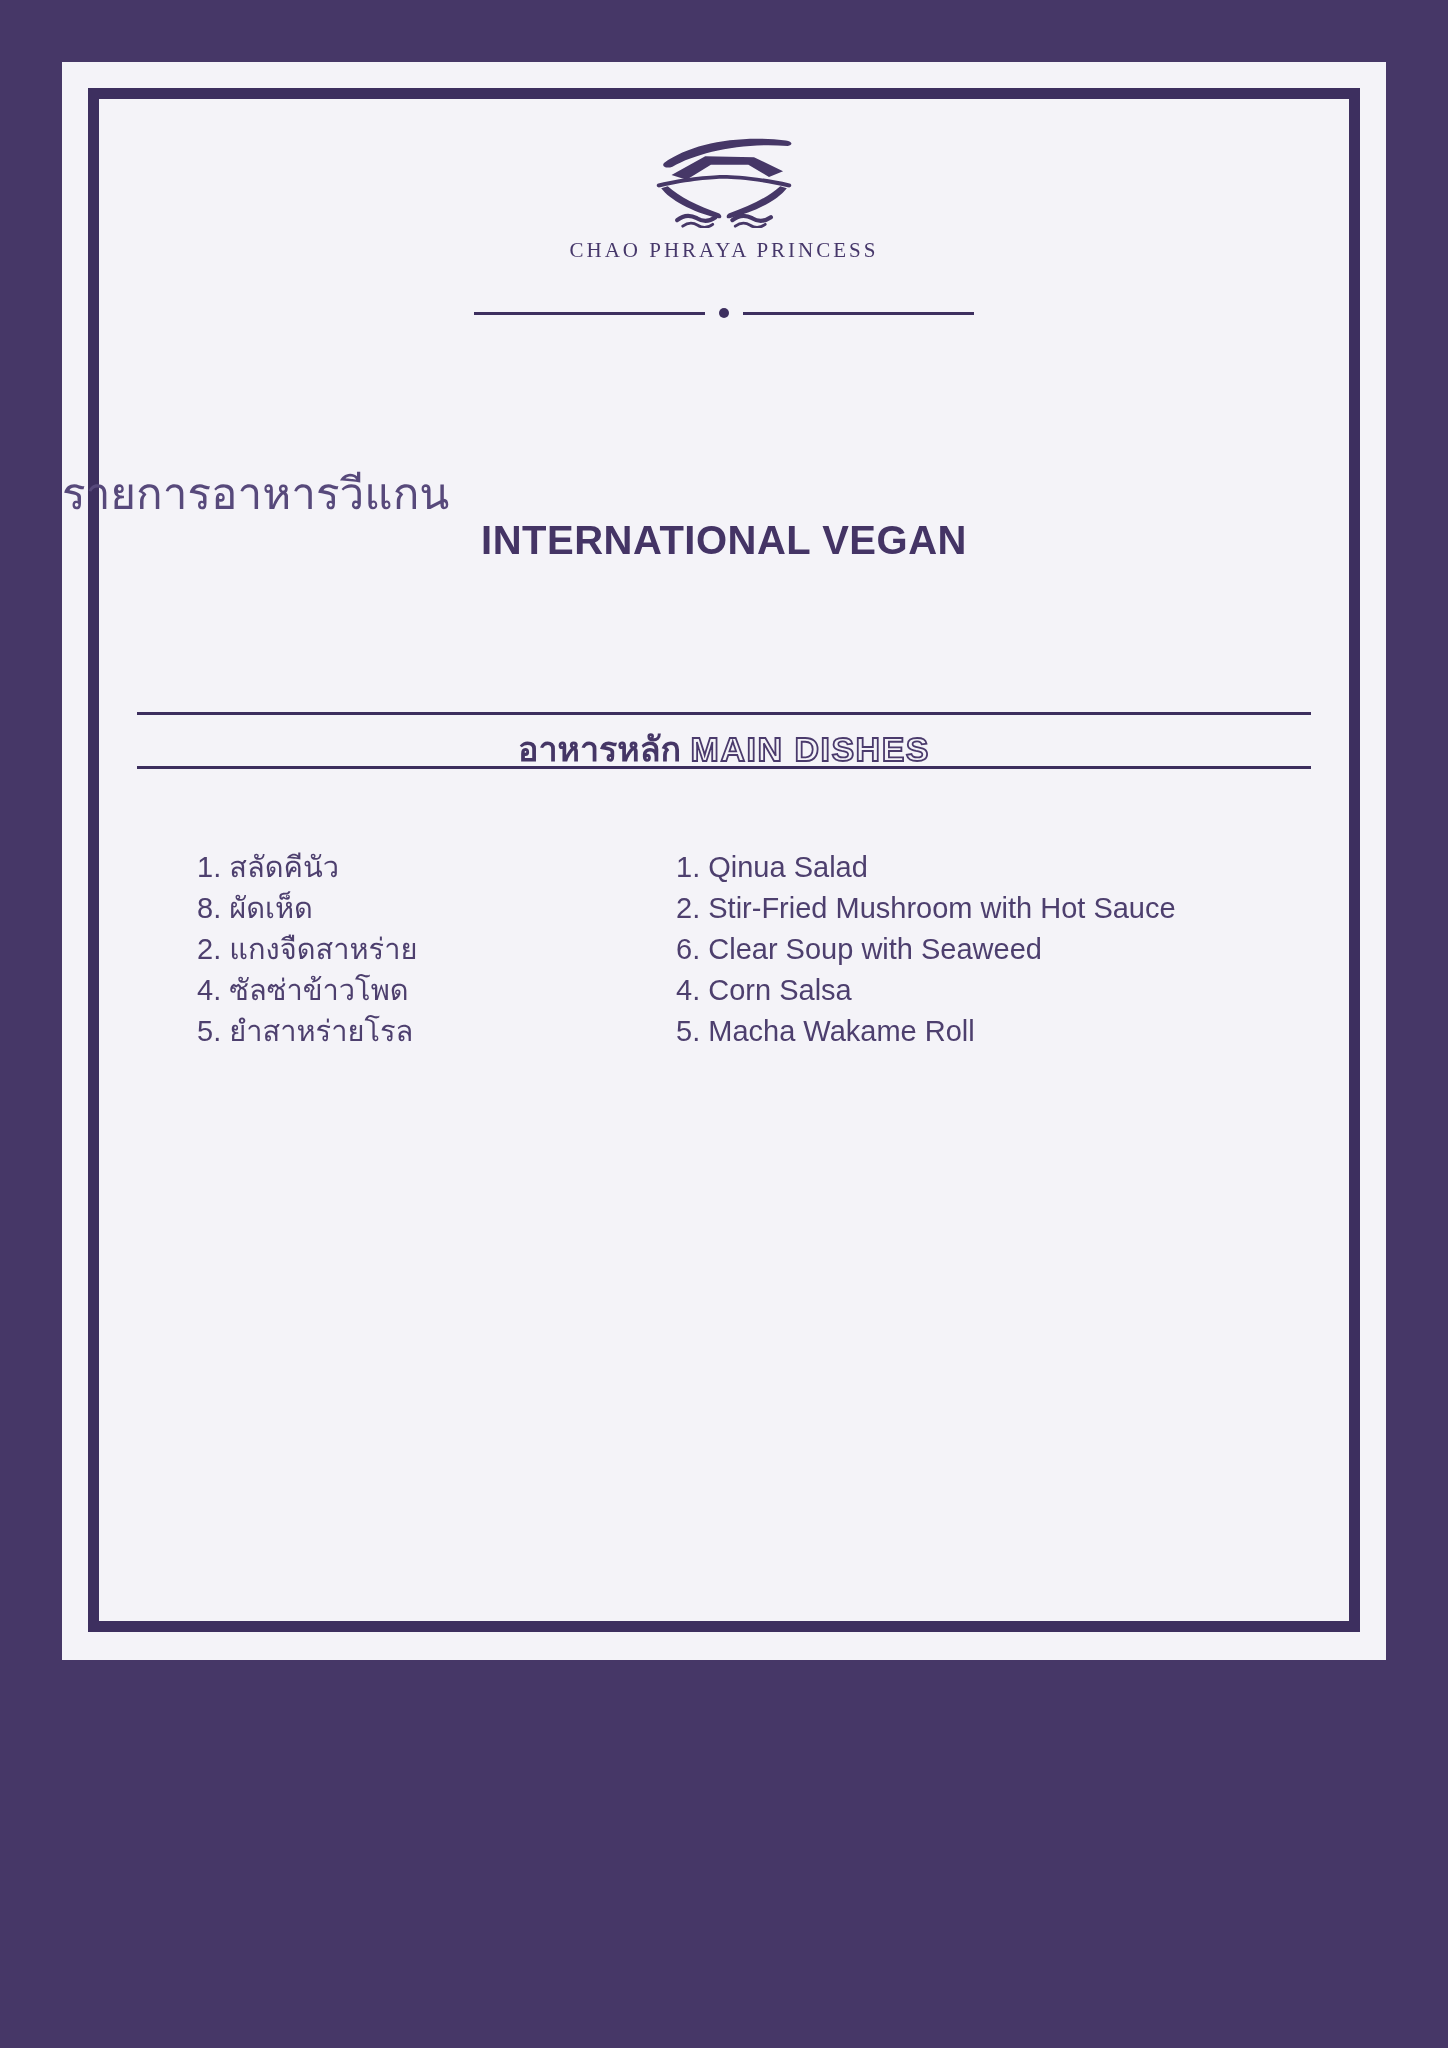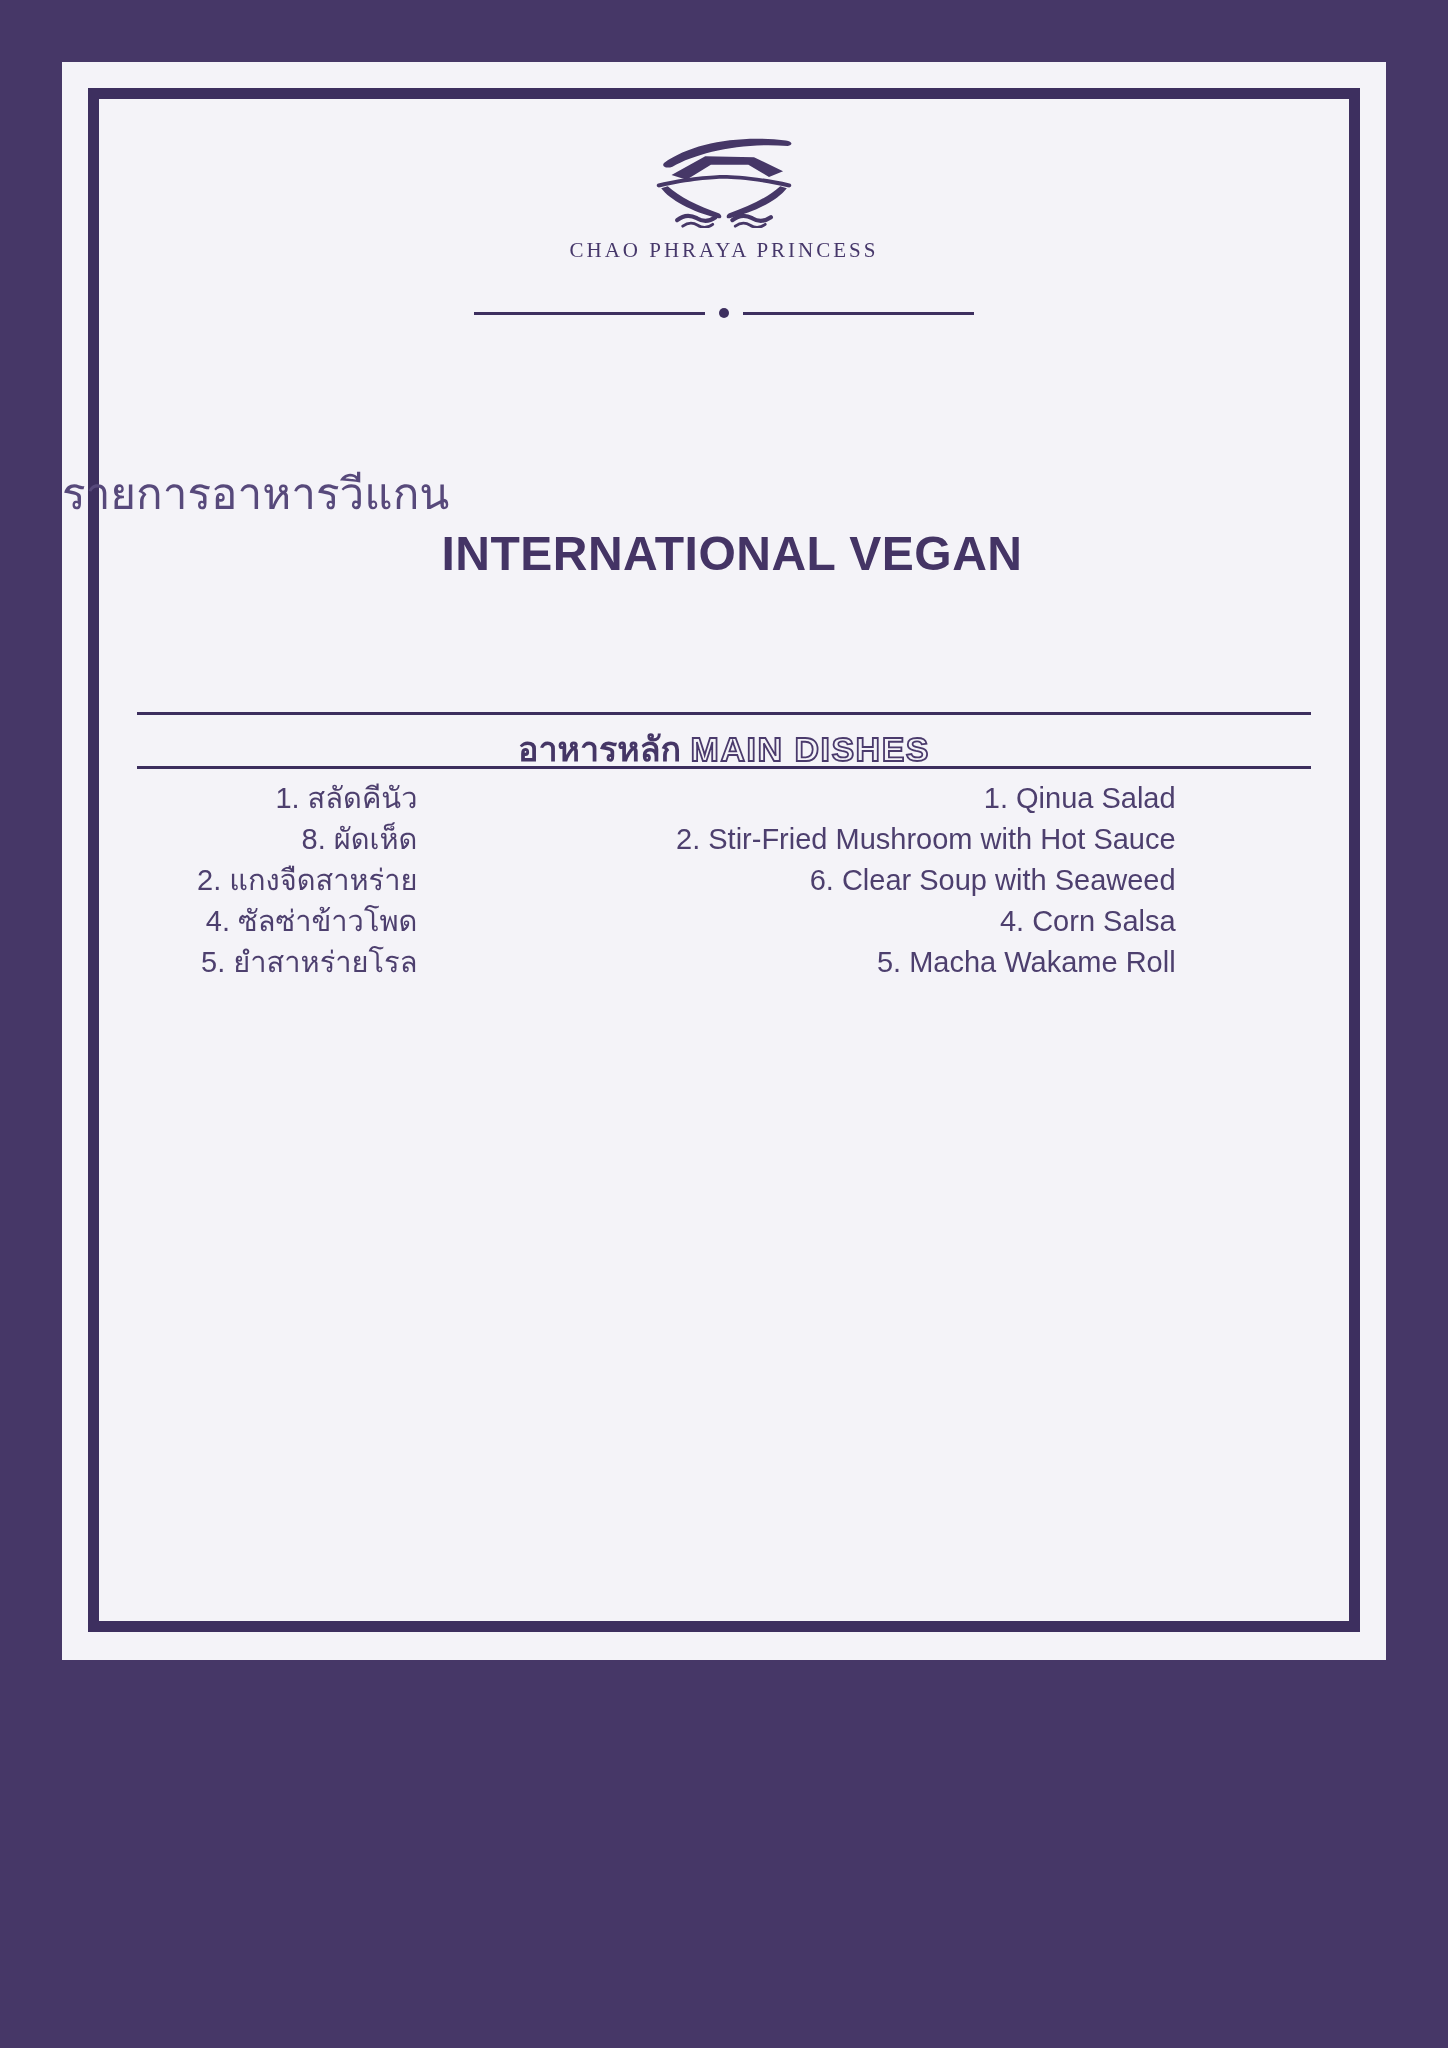--- a/index.html
+++ b/index.html
@@ -28,37 +28,37 @@
     position:absolute; top:246px; left:50%; transform:translateX(-50%);
     width:500px; display:flex; align-items:center; gap:14px;
   }
   .ornament .line { flex:1; height:3px; background:#3d2f5f; }
   .ornament .dot  { width:10px; height:10px; border-radius:50%; background:#3d2f5f; }
   .title-thai {
     position:absolute; top:396px; left:0; width:100%; text-align:left; margin:0;
     font-size:44px; font-weight:300; color:#57497b;
   }
   .title-en {
-    position:absolute; top:456px; left:0; width:100%; text-align:center; margin:8px;
-    font-size:48px; font-weight:700; letter-spacing:0.5px; color:#443465;
+    position:absolute; top:456px; left:0; width:100%; text-align:center; margin:0;
+    font-size:40px; font-weight:700; letter-spacing:0.5px; color:#443465;
   }
   .rule { position:absolute; left:75px; right:75px; height:3px; background:#3c2e5e; }
   .rule-top    { top:650px; }
   .rule-bottom { top:704px; }
   .section-header {
     position:absolute; top:660px; left:0; width:100%; text-align:center;
     font-size:34px; font-weight:700; color:#453666;
   }
   .sec-en {
     -webkit-text-stroke:1.8px #4a3a6c; color:transparent;
     letter-spacing:1.5px; font-weight:800;
   }
   .menu-col {
-    position:absolute; top:716px; margin:0; padding:0; list-style:none;
-    font-size:29px; line-height:41px; color:#4d3f6e;text-align:right;
+    position:absolute; top:785px; margin:0; padding:0; list-style:none;
+    font-size:29px; line-height:41px; color:#4d3f6e;
   }
   .thai-col { left:135px; }
   .en-col   { left:614px; }
 </style>
 </head>
 <body>
 
 <div class="page">
   <div class="card">
     <div class="inner-frame"></div>

